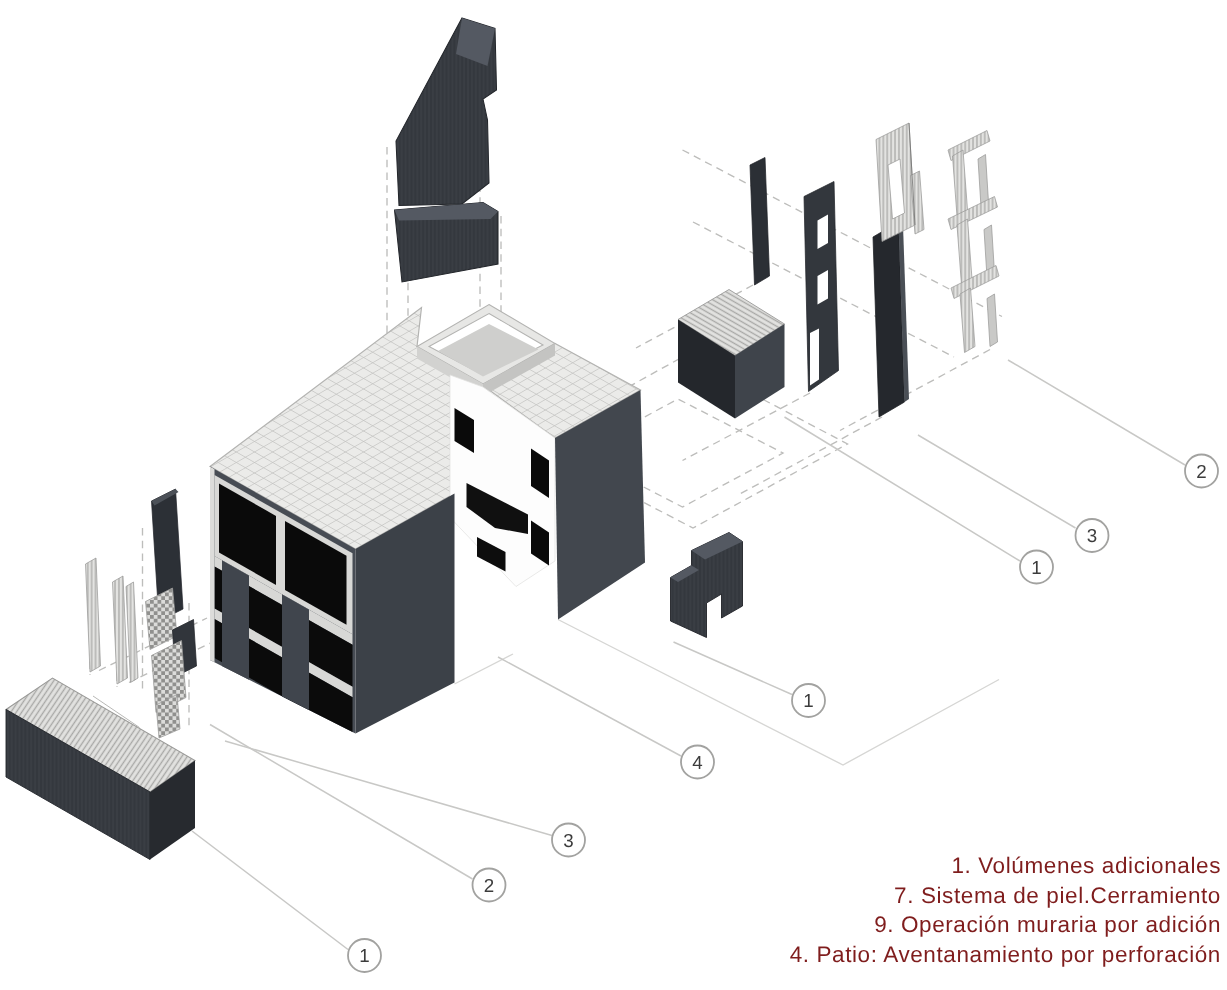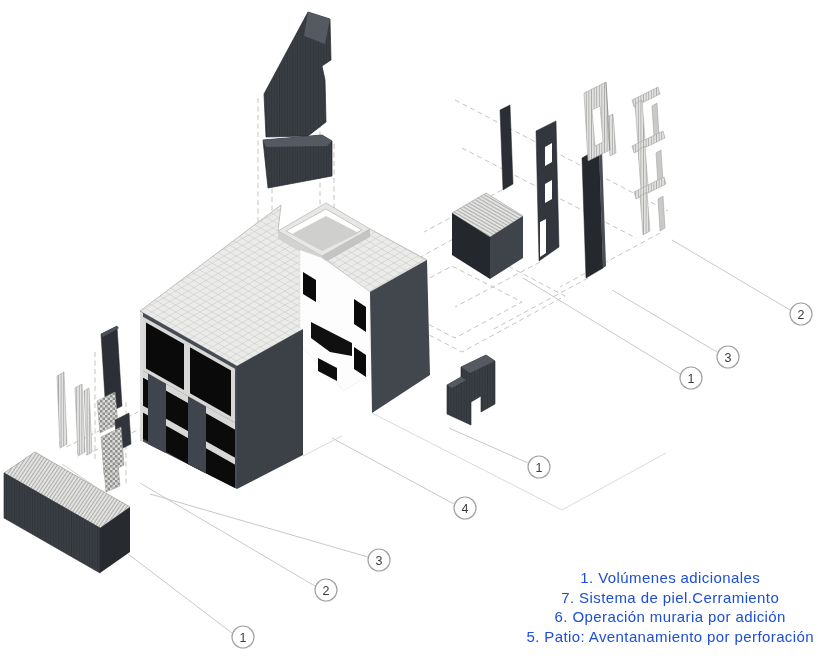--- a/index.html
+++ b/index.html
@@ -1,19 +1,19 @@
 <!DOCTYPE html>
 <html><head>
 <meta charset="utf-8">
 <style>
   html,body{margin:0;padding:0;background:#ffffff;}
   .stage{position:relative;width:818px;height:660px;background:#ffffff;overflow:hidden;
          font-family:"Liberation Sans", sans-serif;}
   .stage svg{position:absolute;left:0;top:0;}
-  .legend{position:absolute;right:4px;top:568px;text-align:center;color:#1d4ed8;
+  .legend{position:absolute;right:4px;top:568px;text-align:right;color:#7f1d1d;
           font-size:15px;line-height:19.5px;letter-spacing:.4px;}
   .legend div{white-space:nowrap;}
   .callout-num{font-size:12.5px;fill:#3c3c3c;}
 </style>
 </head>
 <body>
 
 <div class="stage">
 <svg width="818" height="660" viewBox="0 0 818 660">
   <defs>
@@ -227,16 +227,16 @@
     <g>
       <circle cx="243" cy="637" r="11" fill="#ffffff" stroke="#a2a2a0" stroke-width="1.2"></circle>
       <text class="callout-num" x="243" y="641.5">1</text>
     </g>
   </g>
 </svg>
 
 <div class="legend">
   <div>1. Volúmenes adicionales</div>
   <div>7. Sistema de piel.Cerramiento</div>
-  <div>6. Operación muraria por adición</div>
-  <div>5. Patio: Aventanamiento por perforación</div>
+  <div>9. Operación muraria por adición</div>
+  <div>4. Patio: Aventanamiento por perforación</div>
 </div>
 </div>
 
 </body></html>

